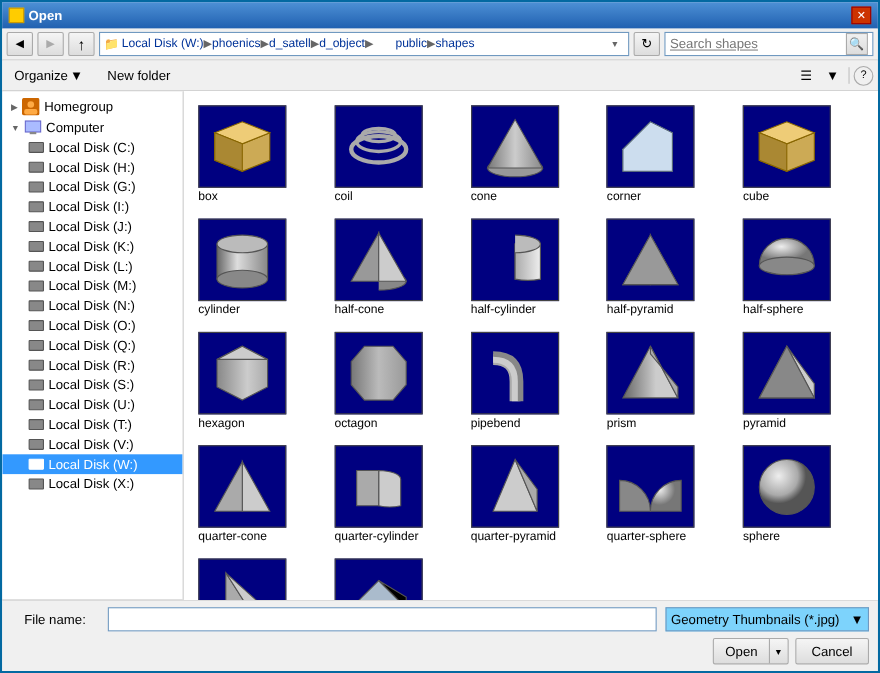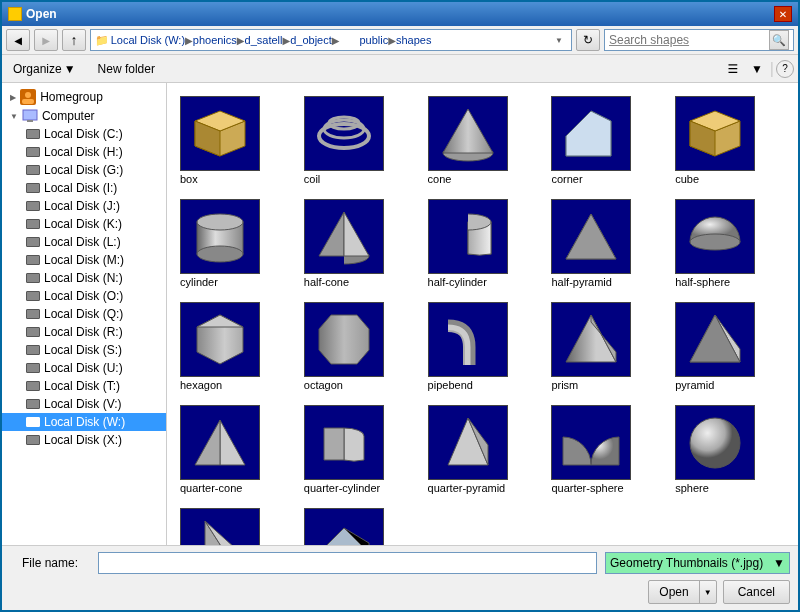--- a/index.html
+++ b/index.html
@@ -330,21 +330,21 @@
       height: 22px;
       border: 1px solid #7099c0;
       background: white;
       padding: 0 4px;
       font-size: 12px;
     }
 
     .filetype-dropdown {
       width: 185px;
       height: 22px;
-      background: #86efac;
+      background: #7dd3fc;
       border: 1px solid #7099c0;
       font-size: 12px;
       padding: 0 4px;
       display: flex;
       align-items: center;
       justify-content: space-between;
       cursor: pointer;
     }
 
     .buttons-row {

